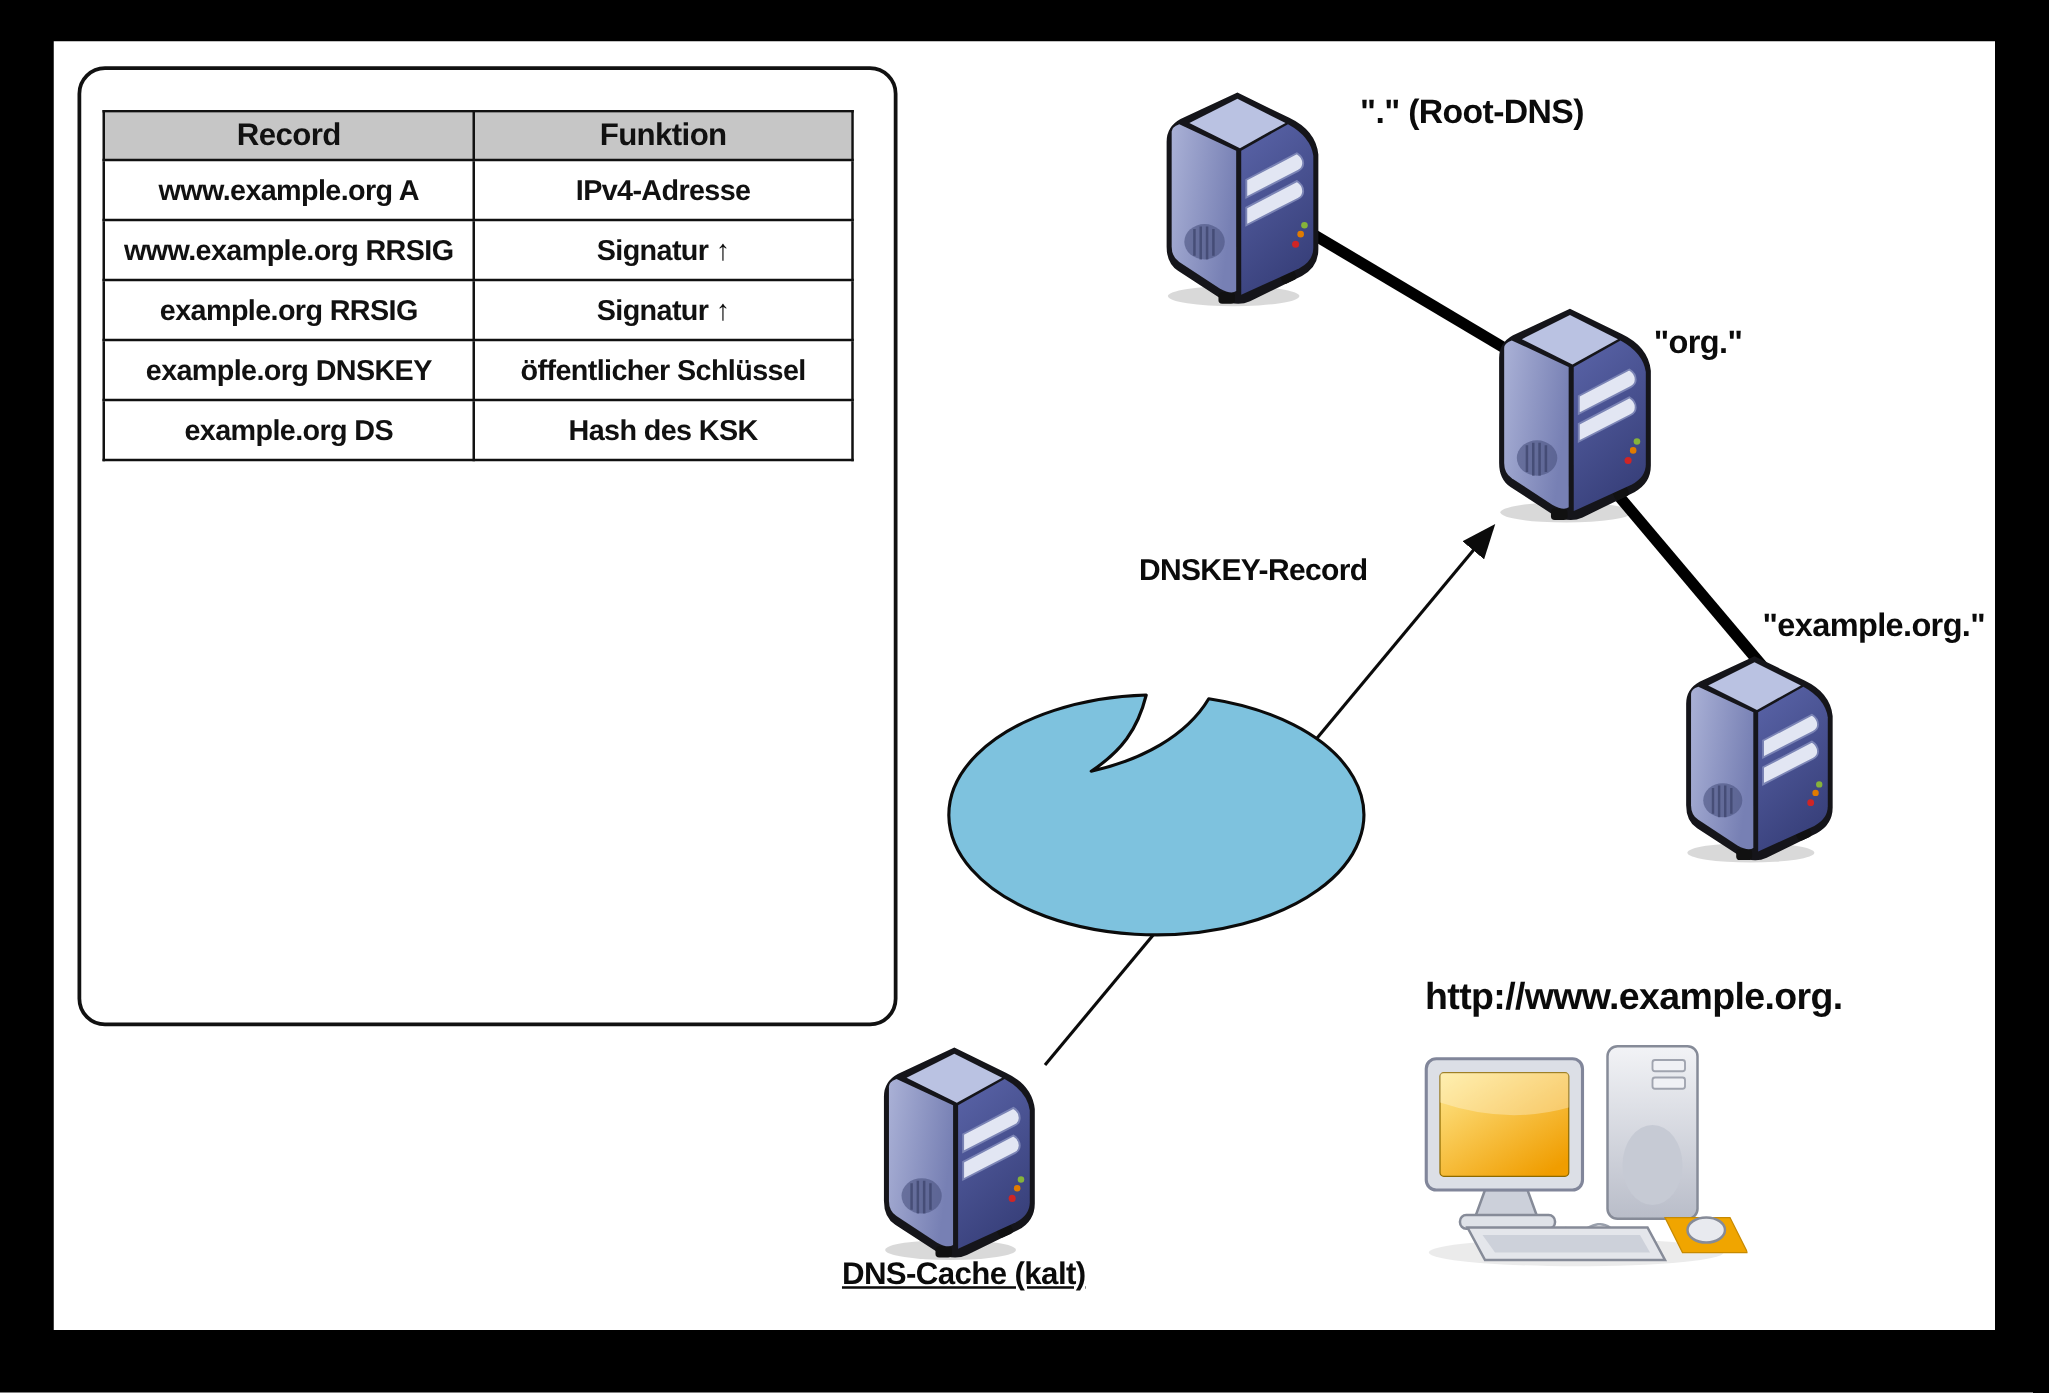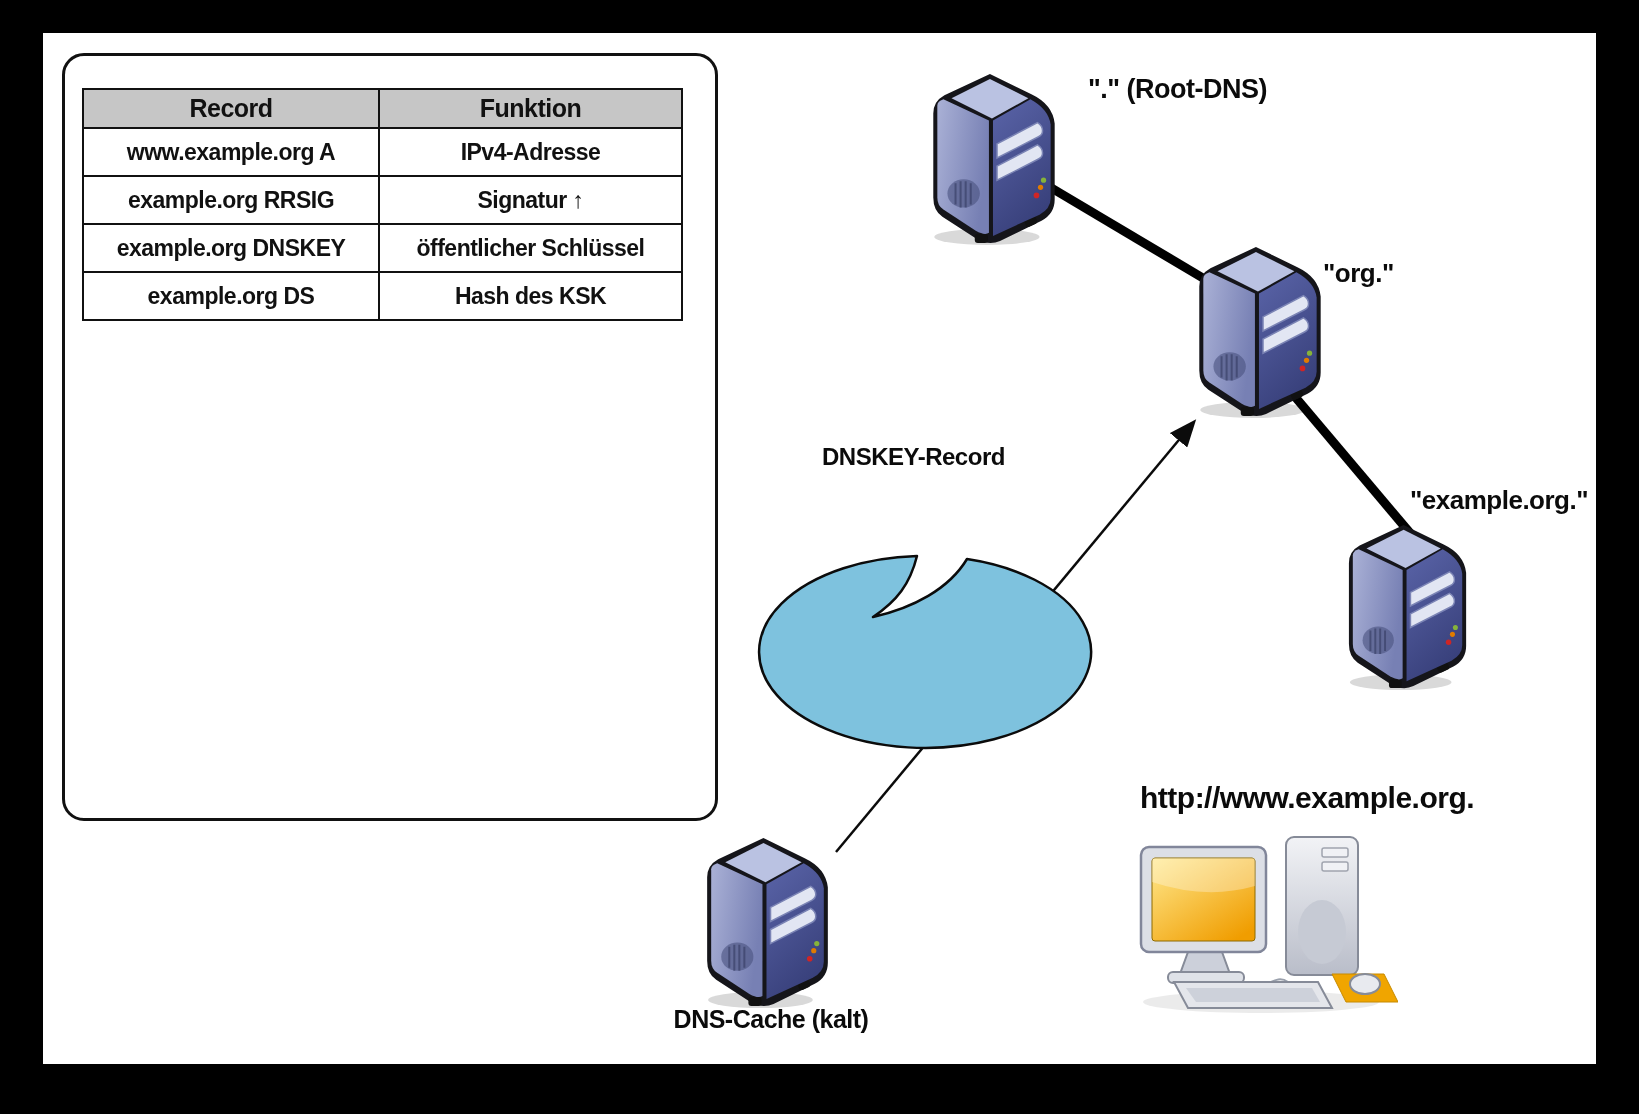--- a/index.html
+++ b/index.html
@@ -51,38 +51,38 @@
   .node-label {
     position: absolute;
     font-weight: 700;
     color: #0b0b0b;
     letter-spacing: -0.5px;
     white-space: nowrap;
   }
   .lbl-root    { left: 1088px; top: 74px;  font-size: 27px; }
   .lbl-org     { left: 1323px; top: 258px; font-size: 26px; }
   .lbl-example { left: 1410px; top: 485px; font-size: 26px; }
-  .lbl-cache   { left: 640px;  top: 1005px; width: 262px; text-align: center; font-size: 25px; }
+  .lbl-cache   { left: 640px;  top: 1005px; width: 262px; text-align: center; font-size: 25px; text-decoration: underline; }
   .lbl-url     { left: 1140px; top: 781px; font-size: 30px; }
 
   svg.layer {
     position: absolute; left: 0; top: 0;
     width: 1639px; height: 1114px;
     pointer-events: none;
   }
   svg.server { position: absolute; }
   .srv-root    { left: 928px;  top: 72px;  width: 134px; height: 174px; }
   .srv-org     { left: 1194px; top: 245px; width: 134px; height: 174px; }
   .srv-example { left: 1343px; top: 523px; width: 131px; height: 168px; }
   .srv-cache   { left: 700px;  top: 836px; width: 137px; height: 173px; }
   svg.computer { position: absolute; left: 1136px; top: 832px; width: 262px; height: 184px; }
 
   .bubble-text {
     position: absolute; left: 822px; top: 440px; width: 272px;
-    text-align: left;
+    text-align: right;
     font-weight: 700;
     font-size: 24px;
     line-height: 33px;
     color: #0b0b0b;
     letter-spacing: -0.5px;
   }
   .bubble-text span { display: block; }
   .hidden-defs { position: absolute; width: 0; height: 0; }
 </style>
 </head>
@@ -152,20 +152,24 @@
       <th>Record</th>
       <th>Funktion</th>
     </tr>
   </thead>
   <tbody>
       <tr>
         <td>www.example.org A</td>
         <td>IPv4-Adresse</td>
       </tr>
       <tr>
+        <td>www.example.org RRSIG</td>
+        <td>Signatur ↑</td>
+      </tr>
+      <tr>
         <td>example.org RRSIG</td>
         <td>Signatur ↑</td>
       </tr>
       <tr>
         <td>example.org DNSKEY</td>
         <td>öffentlicher Schlüssel</td>
       </tr>
       <tr>
         <td>example.org DS</td>
         <td>Hash des KSK</td>

